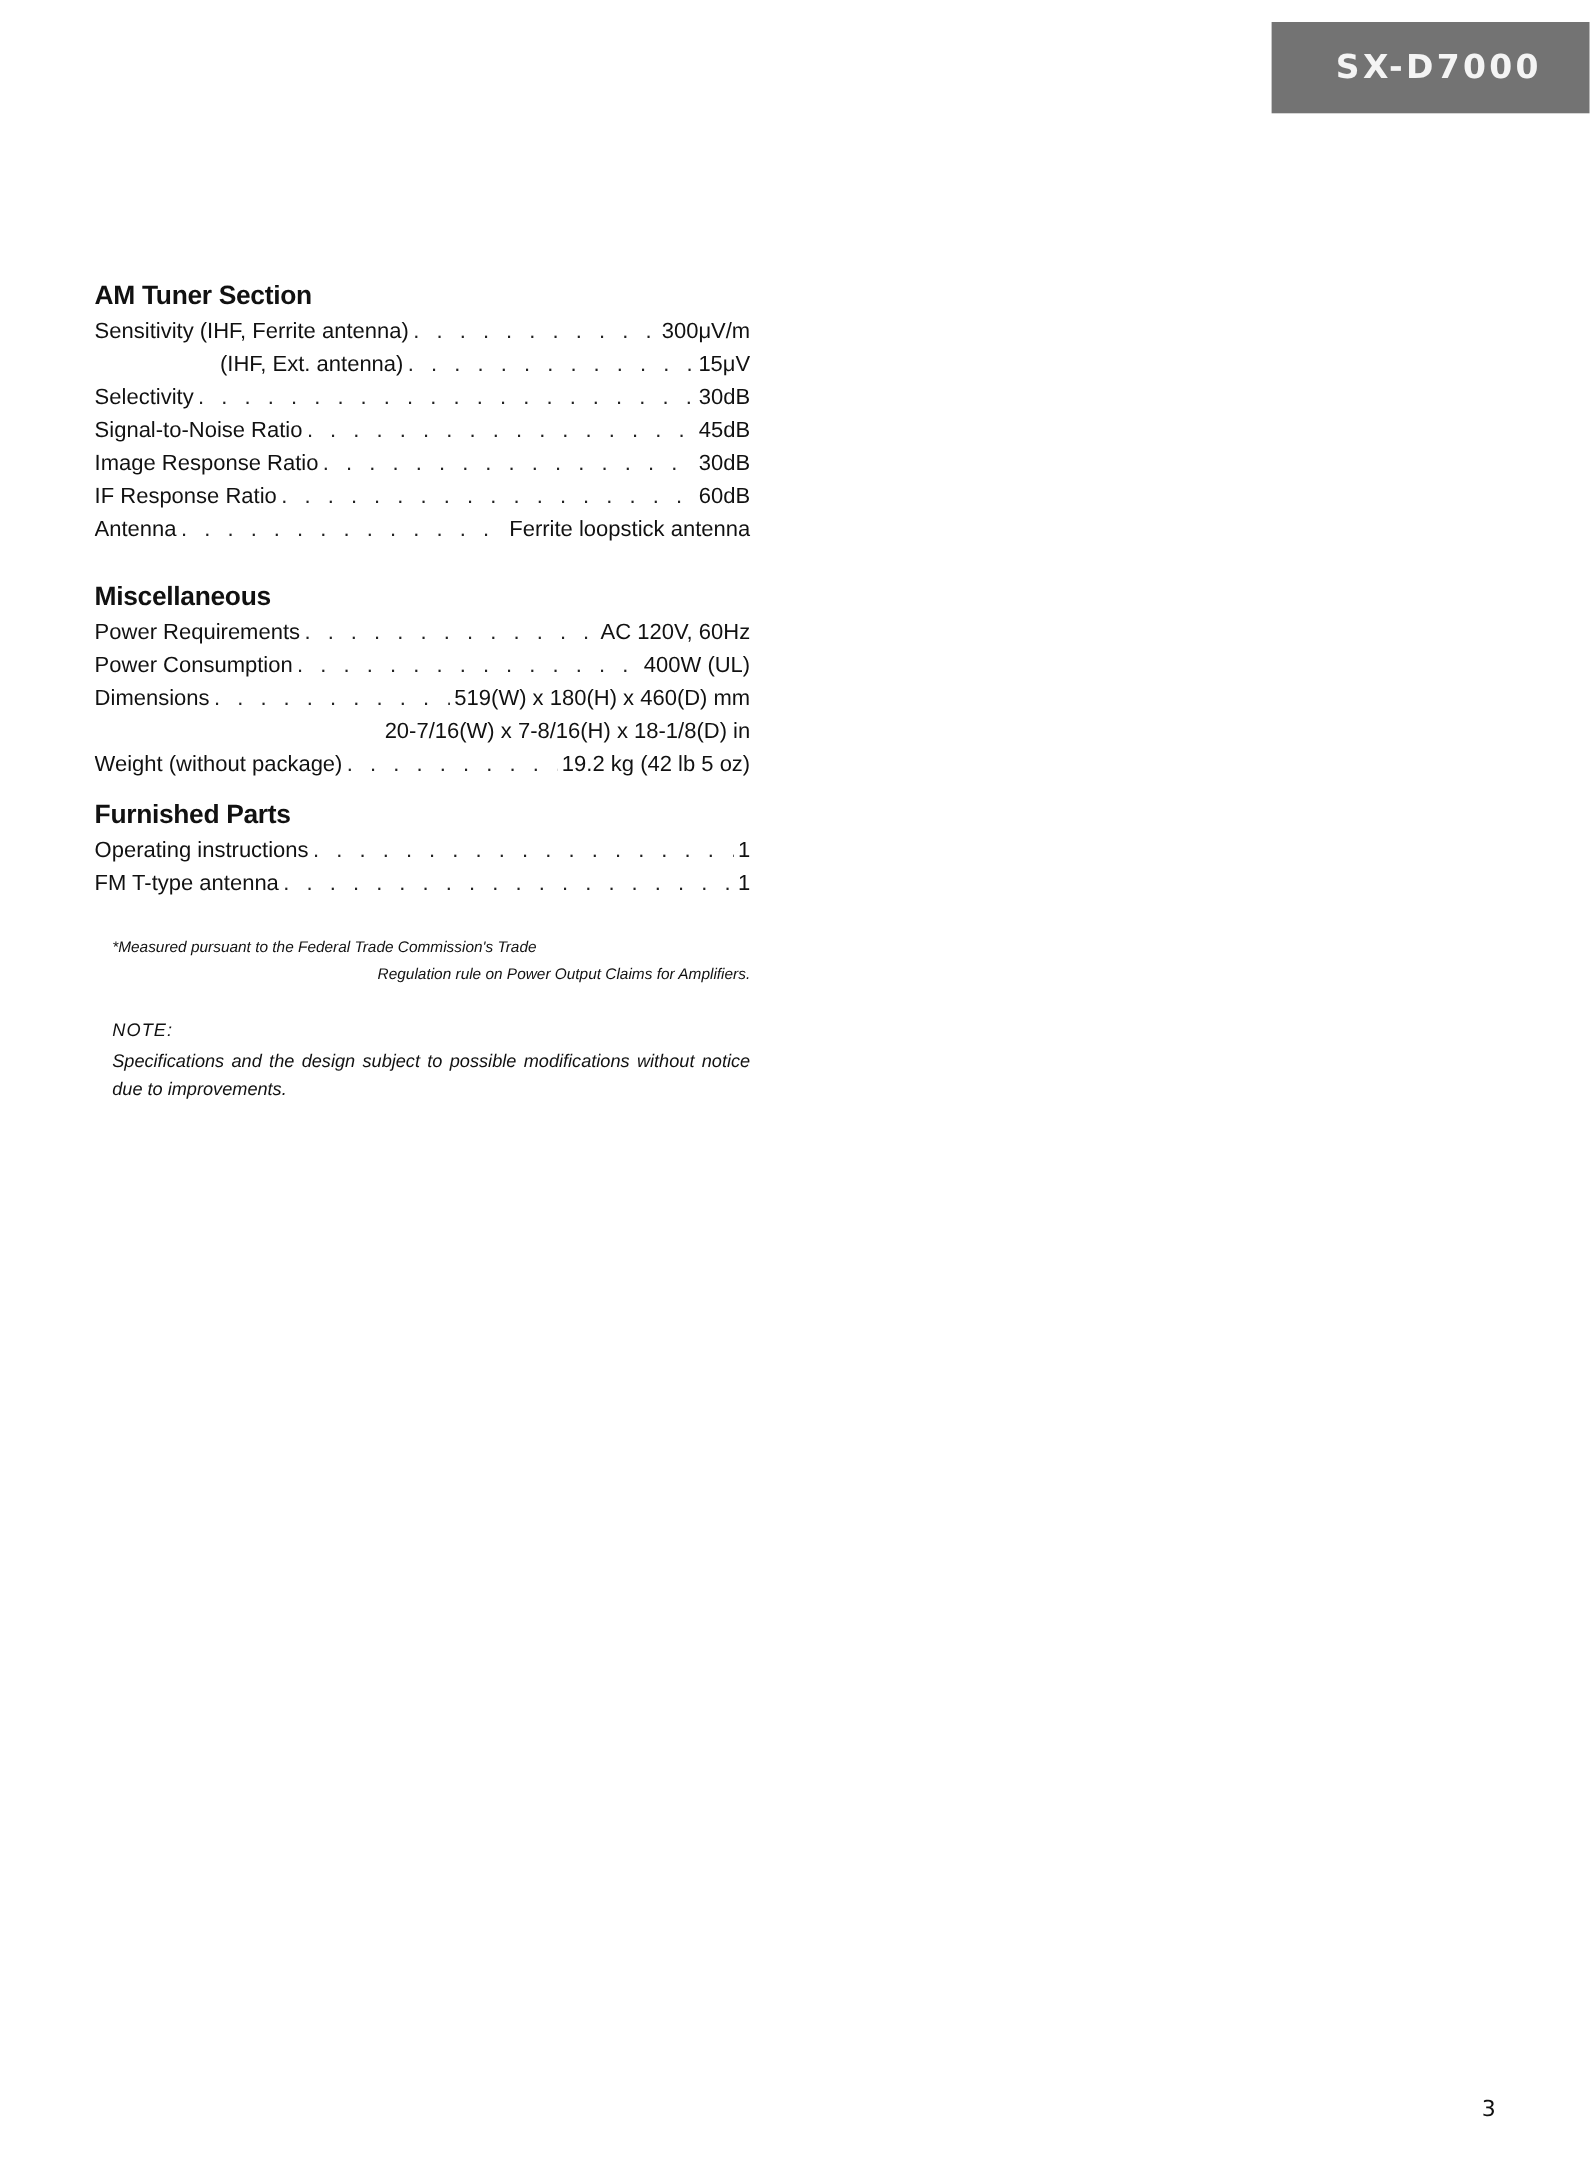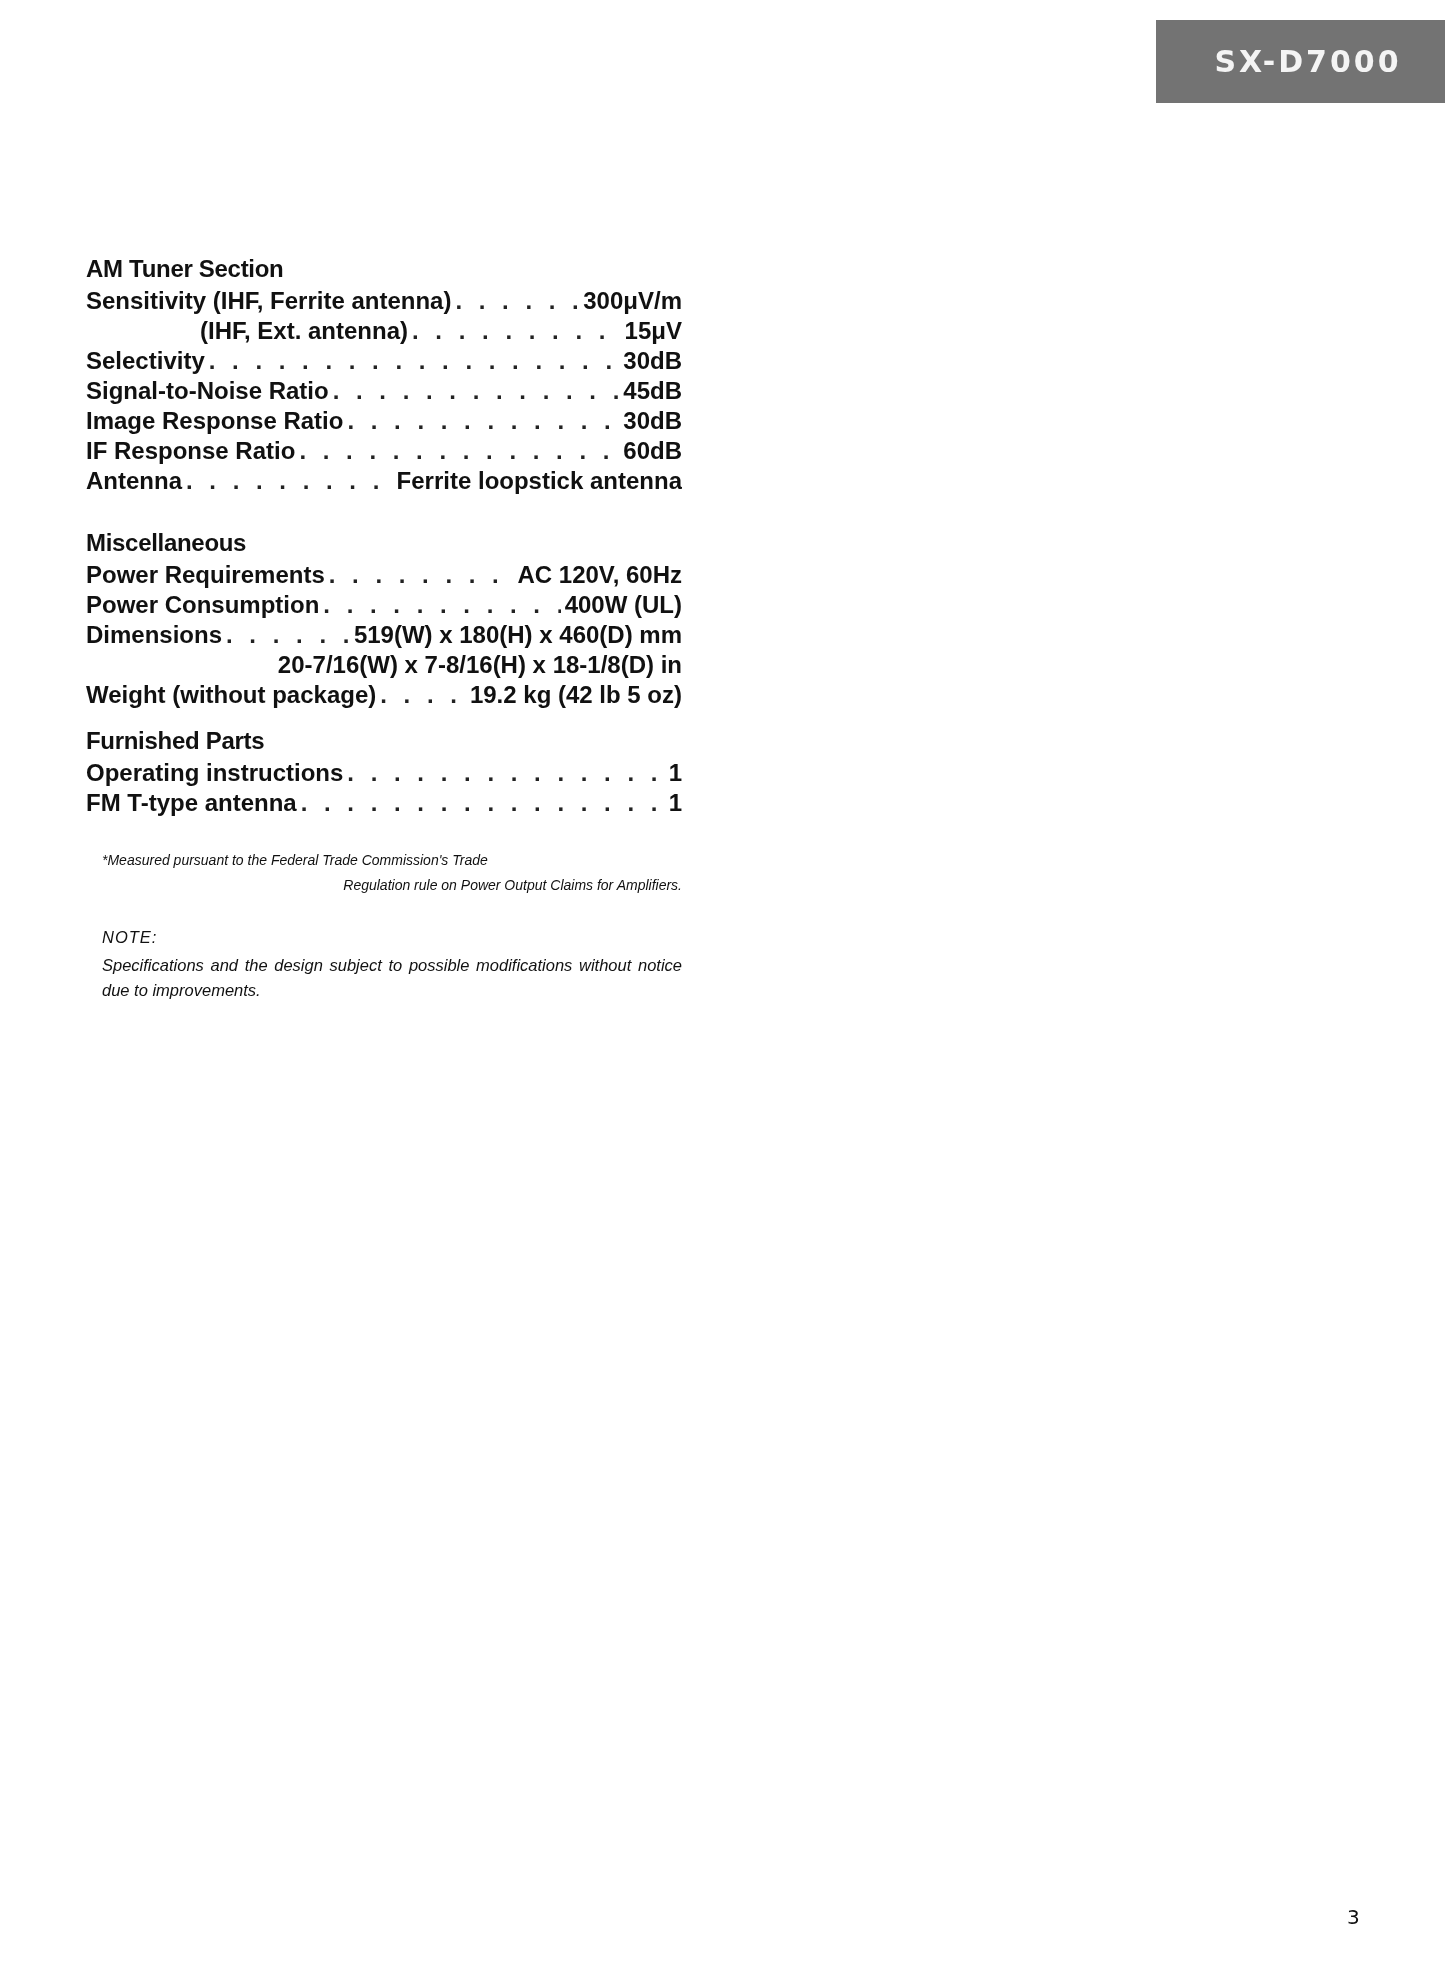--- a/index.html
+++ b/index.html
@@ -5,22 +5,22 @@
   html, body { margin:0; padding:0; background:#ffffff; }
   body { width:1445px; height:1964px; position:relative; overflow:hidden;
          font-family:"Liberation Sans", sans-serif; color:#111; }
   .badge { position:absolute; left:1156px; top:20px; width:304px; height:83px;
            background:#737373; display:flex; align-items:center; justify-content:center; }
   .badge span { color:#f4f4f4; font-family:"DejaVu Sans", sans-serif; font-weight:bold;
                 font-size:30px; letter-spacing:3px; }
   .content { position:absolute; left:86px; top:252px; width:596px; }
   .section-title { font-size:24px; font-weight:bold; margin:0; height:34px; line-height:34px;
                    letter-spacing:-0.3px; }
-  .row { display:flex; align-items:baseline; height:30px; line-height:30px; font-size:24px;
-         white-space:nowrap; overflow:hidden;font-weight:bold; }
+  .row { display:flex; align-items:baseline; height:30px; line-height:30px; font-size:20px;
+         white-space:nowrap; overflow:hidden; }
   .row .label { flex:0 0 auto; }
   .row .dots { flex:1 1 auto; overflow:hidden; letter-spacing:5px; margin:0 4px; color:#222; }
   .row .value { flex:0 0 auto; text-align:center; }
   .row.indent .label { padding-left:114px; }
   .row.right-only { justify-content:flex-end; }
   .gap-lg { height:30px; }
   .gap-md { height:14px; }
   .footnote { font-style:italic; font-size:14px; line-height:25px; margin:0 0 0 16px;
               text-align:justify; }
   .footnote .cont { display:block; padding-left:8px; text-align:right;font-style:italic; }

